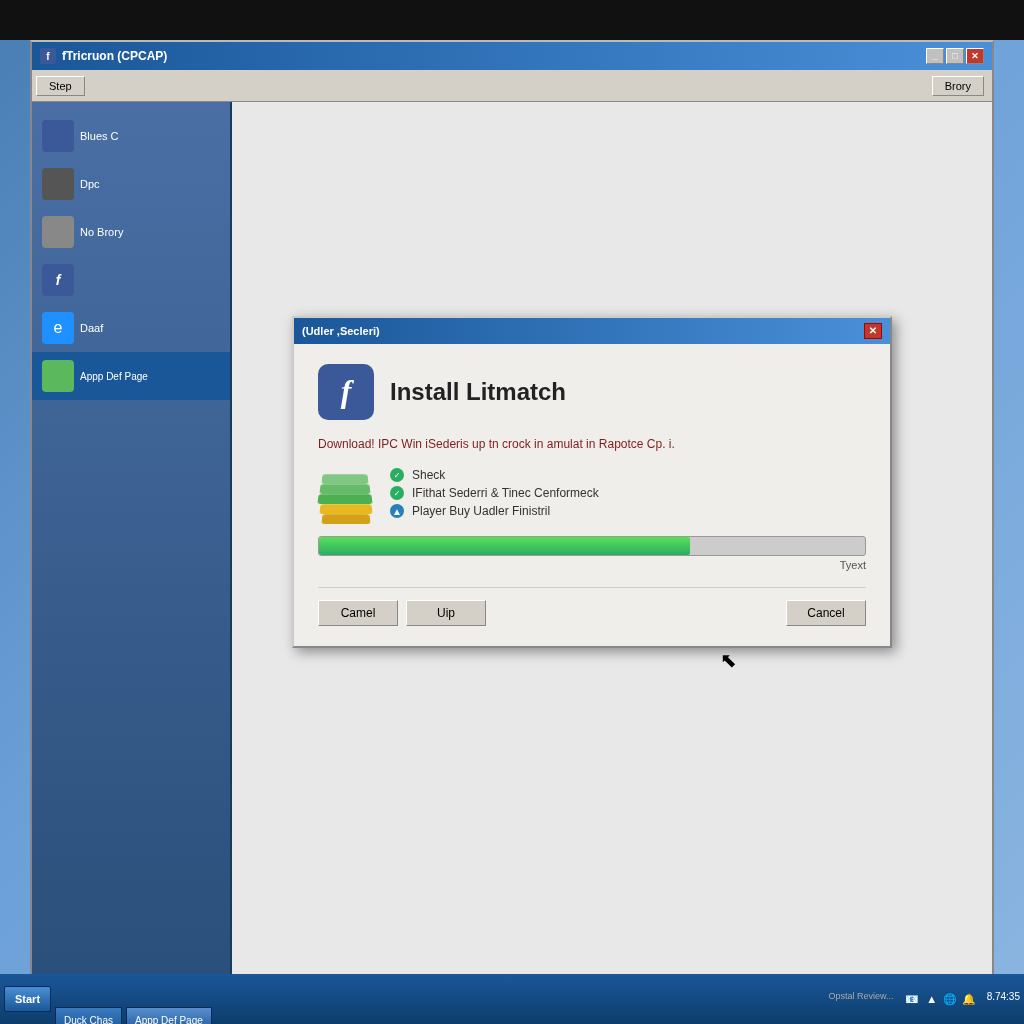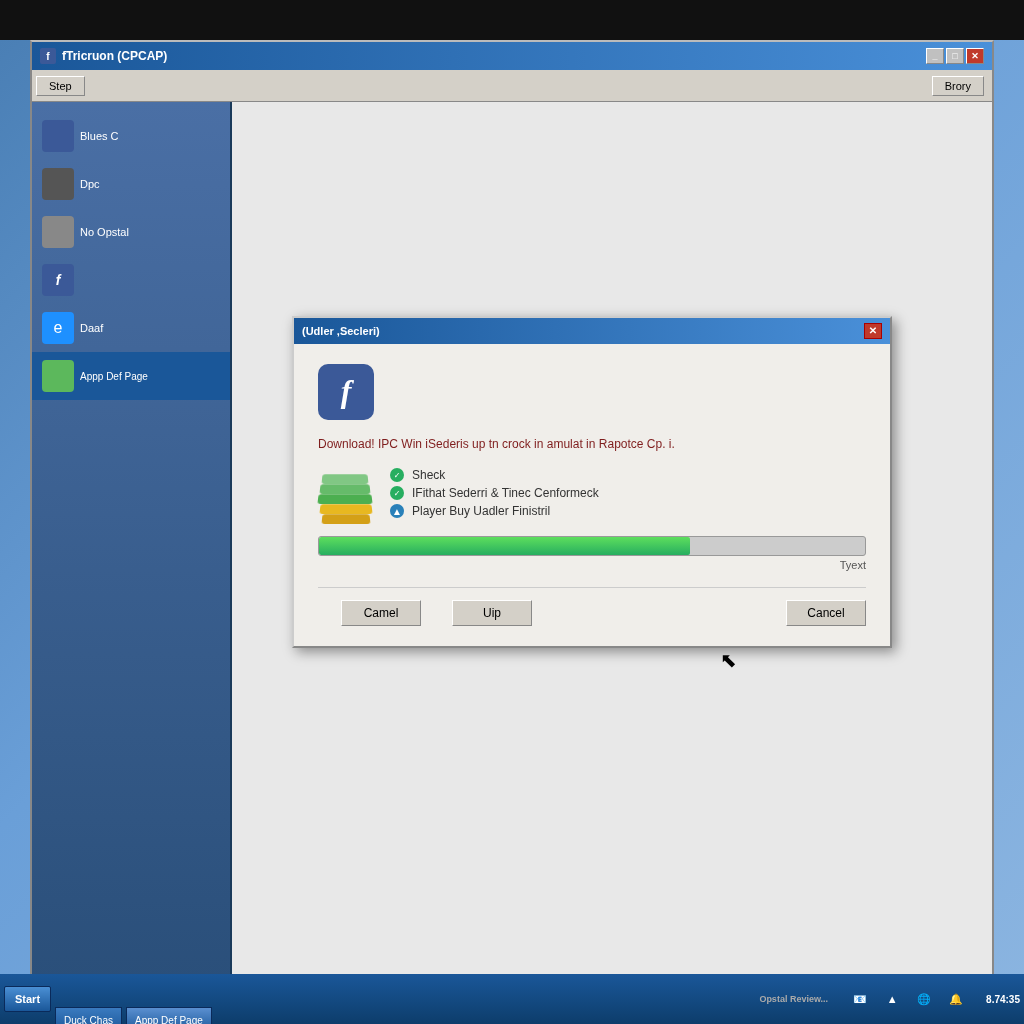--- a/index.html
+++ b/index.html
@@ -180,25 +180,23 @@
       height: 26px;
       display: flex;
       align-items: center;
       gap: 4px;
       margin-top: 42px;
     }
 
     .taskbar-tray {
       margin-left: auto;
       display: flex;
-      align-items: center;
-      gap: 16px;
+      gap: 3px;
       color: white;
       font-size: 10px;
-      font-weight: bold;
     }
 
     .tray-icon {
       width: 16px;
       height: 16px;
       display: flex;
       align-items: center;
       justify-content: center;
       font-size: 11px;
     }
@@ -369,21 +367,20 @@
 
     .dialog-btn {
       padding: 5px 20px;
       font-size: 12px;
       background: #d4d0c8;
       border: 1px solid #888;
       border-top-color: #fff;
       border-left-color: #fff;
       cursor: pointer;
       min-width: 80px;
-      margin-left: 23px;
     }
 
     .dialog-btn.cancel-right {
       margin-left: auto;
     }
 
     
     .cursor {
       position: absolute;
       z-index: 100;
@@ -421,21 +418,21 @@
       <div class="sidebar-item">
         <div class="sidebar-icon blue-icon"></div>
         <span style="color:white;font-size:11px;">Blues C</span>
       </div>
       <div class="sidebar-item">
         <div class="sidebar-icon grid-icon"></div>
         <span style="color:white;font-size:11px;">Dpc</span>
       </div>
       <div class="sidebar-item">
         <div class="sidebar-icon img-icon"></div>
-        <span style="color:white;font-size:11px;">No Opstal</span>
+        <span style="color:white;font-size:11px;">No Brory</span>
       </div>
 
       <div class="sidebar-item">
         <div class="sidebar-icon blue-icon" style="display:flex;align-items:center;justify-content:center;color:white;font-weight:bold;font-size:14px;font-style:italic;">f</div>
         <span style="color:white;font-size:11px;"></span>
       </div>
       <div class="sidebar-item">
         <div class="sidebar-icon" style="background:#1e90ff;display:flex;align-items:center;justify-content:center;color:white;font-size:16px;">e</div>
         <span style="color:white;font-size:11px;">Daaf</span>
       </div>
@@ -451,20 +448,21 @@
 
 <div class="dialog-overlay">
   <div class="dialog">
     <div class="dialog-titlebar">
       <span>(Udler ,Secleri)</span>
       <div class="close-btn">✕</div>
     </div>
     <div class="dialog-body">
       <div class="dialog-header">
         <div class="app-icon">f</div>
+        <div class="dialog-title-text">Install  Litmatch</div>
       </div>
 
       <div class="dialog-description">Download! IPC Win iSederis up tn crock in amulat in Rapotce Cp. i.</div>
 
       <div style="display:flex;align-items:flex-start;gap:16px;margin-bottom:8px;">
 
         <div style="width:56px;height:56px;position:relative;flex-shrink:0;">
           <div style="position:absolute;bottom:0;left:4px;width:48px;height:10px;background:#d4a017;border-radius:3px;transform:perspective(40px) rotateX(10deg);"></div>
           <div style="position:absolute;bottom:10px;left:2px;width:52px;height:10px;background:#e8b820;border-radius:3px;transform:perspective(40px) rotateX(10deg);"></div>
           <div style="position:absolute;bottom:20px;left:0;width:54px;height:10px;background:#4caf50;border-radius:3px;transform:perspective(40px) rotateX(10deg);"></div>

